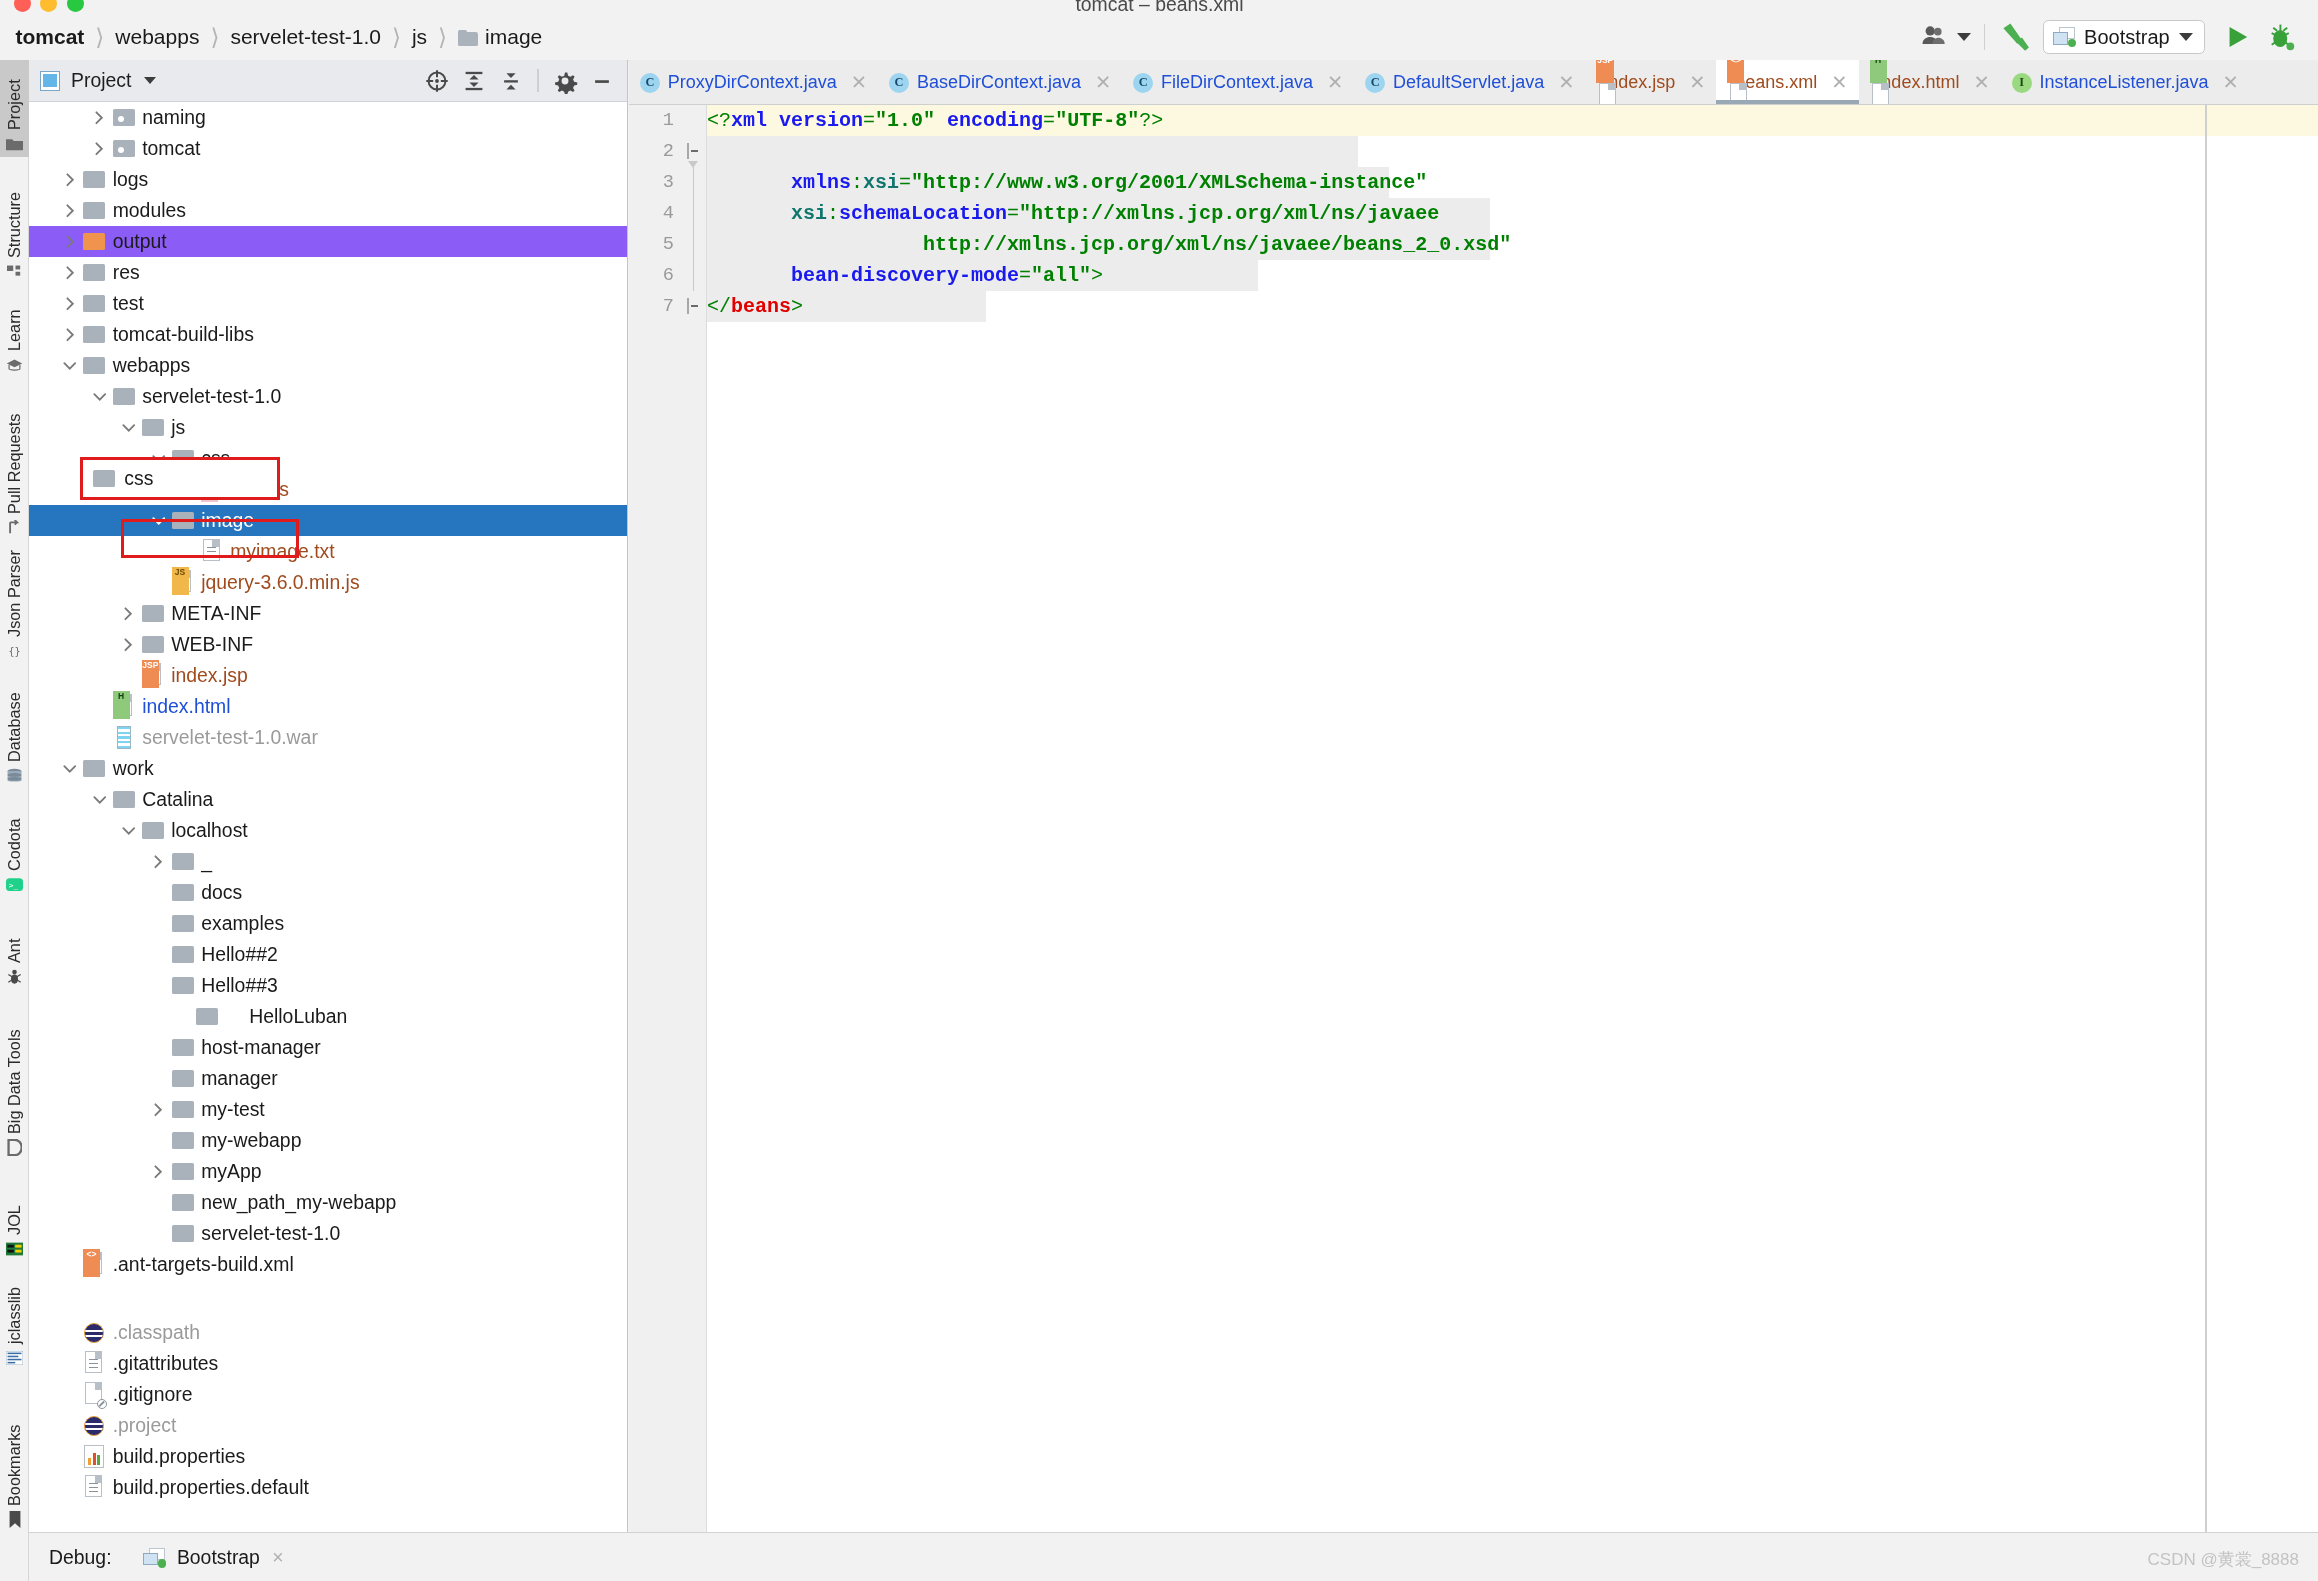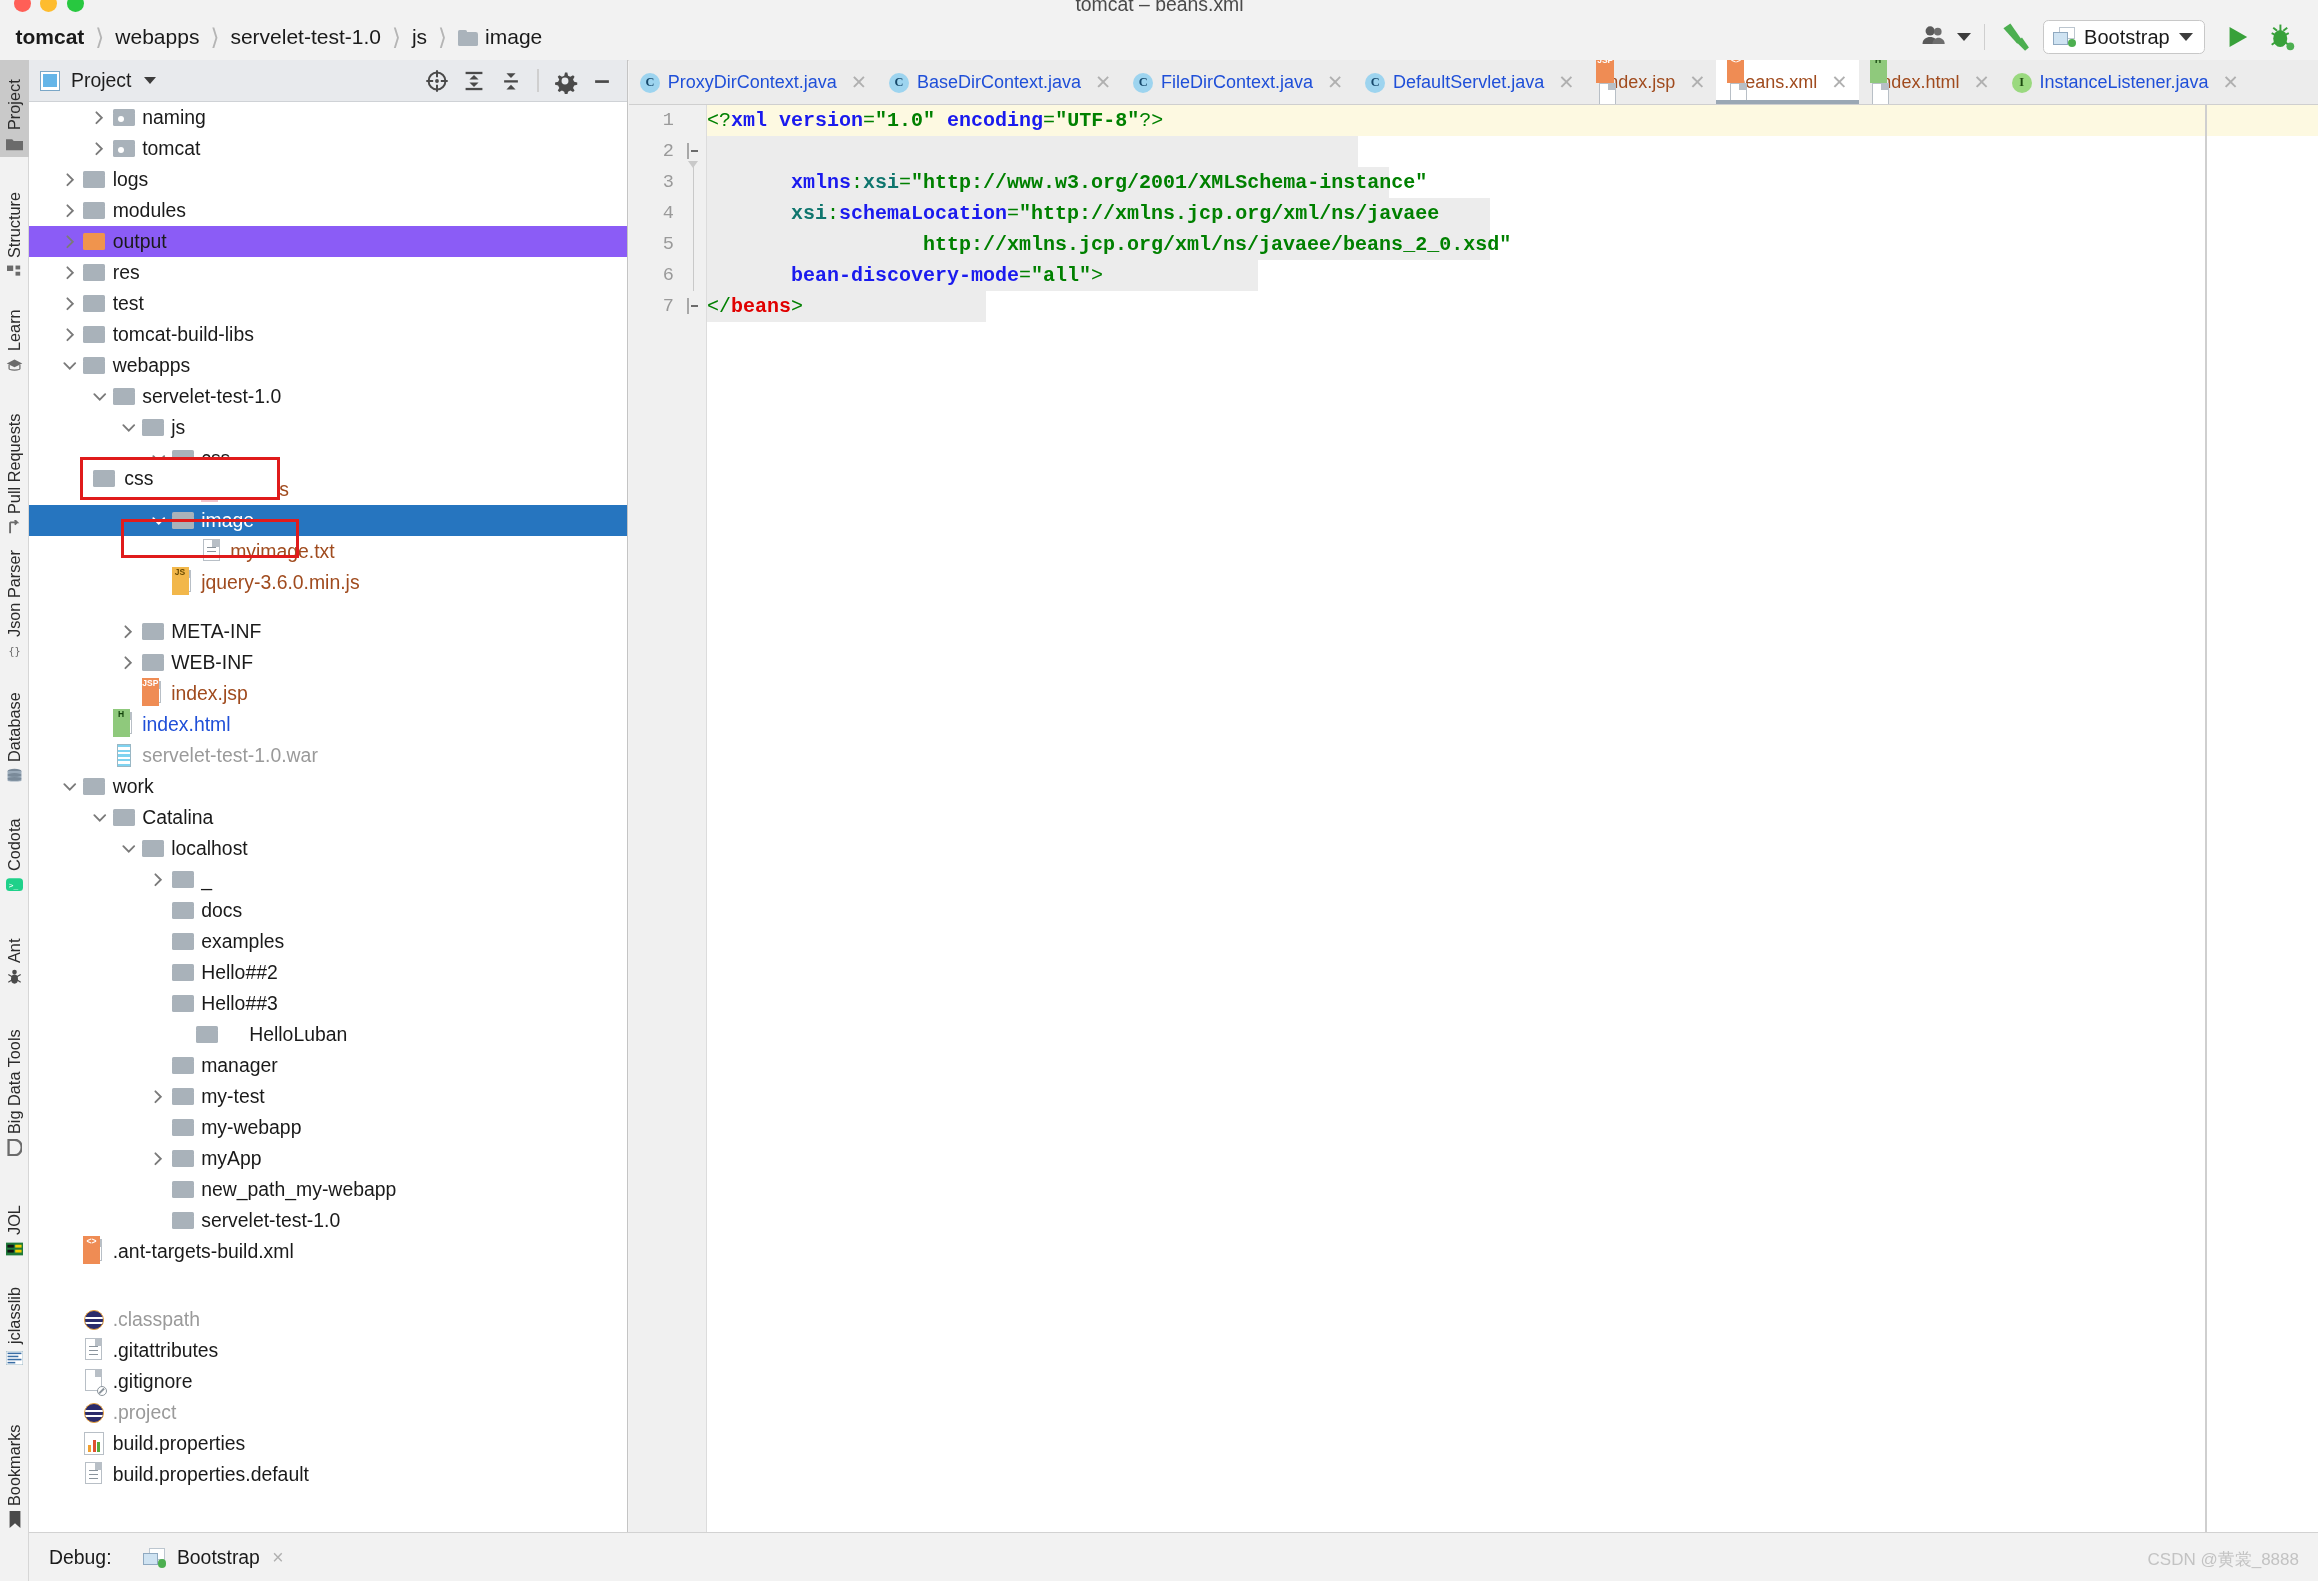--- a/index.html
+++ b/index.html
@@ -709,21 +709,21 @@
           <span class="arrow"></span>
           <span class="ico">
             <span class="file">
               <span class="page"></span>
               <span class="fold"></span>
               <span class="badge js">JS</span>
             </span>
           </span>
           <span class="lbl orange">jquery-3.6.0.min.js</span>
         </div>
-        <div class="row" style="padding-left: 88px; margin-top: 18px;">
+        <div class="row" style="padding-left: 88px;">
           <span class="arrow">
             <svg width="11" height="15.5" viewBox="0 0 14 20">
               <path d="M3 3 L10 10 L3 17" stroke="#7a7a7a" stroke-width="2.4" fill="none" stroke-linecap="round"></path>
             </svg>
           </span>
           <span class="ico">
             <span class="folder">
               <span class="tab"></span>
               <span class="body"></span>
             </span>
@@ -871,20 +871,30 @@
         </div>
         <div class="row" style="padding-left: 118px; gap: 24px;">
           <span class="arrow"></span>
           <span class="ico">
             <span class="folder">
               <span class="tab"></span>
               <span class="body"></span>
             </span>
           </span>
           <span class="lbl ">HelloLuban</span>
+        </div>
+        <div class="row" style="padding-left: 118px;">
+          <span class="arrow"></span>
+          <span class="ico">
+            <span class="folder">
+              <span class="tab"></span>
+              <span class="body"></span>
+            </span>
+          </span>
+          <span class="lbl ">host-manager</span>
         </div>
         <div class="row" style="padding-left: 118px;">
           <span class="arrow"></span>
           <span class="ico">
             <span class="folder">
               <span class="tab"></span>
               <span class="body"></span>
             </span>
           </span>
           <span class="lbl ">manager</span>

